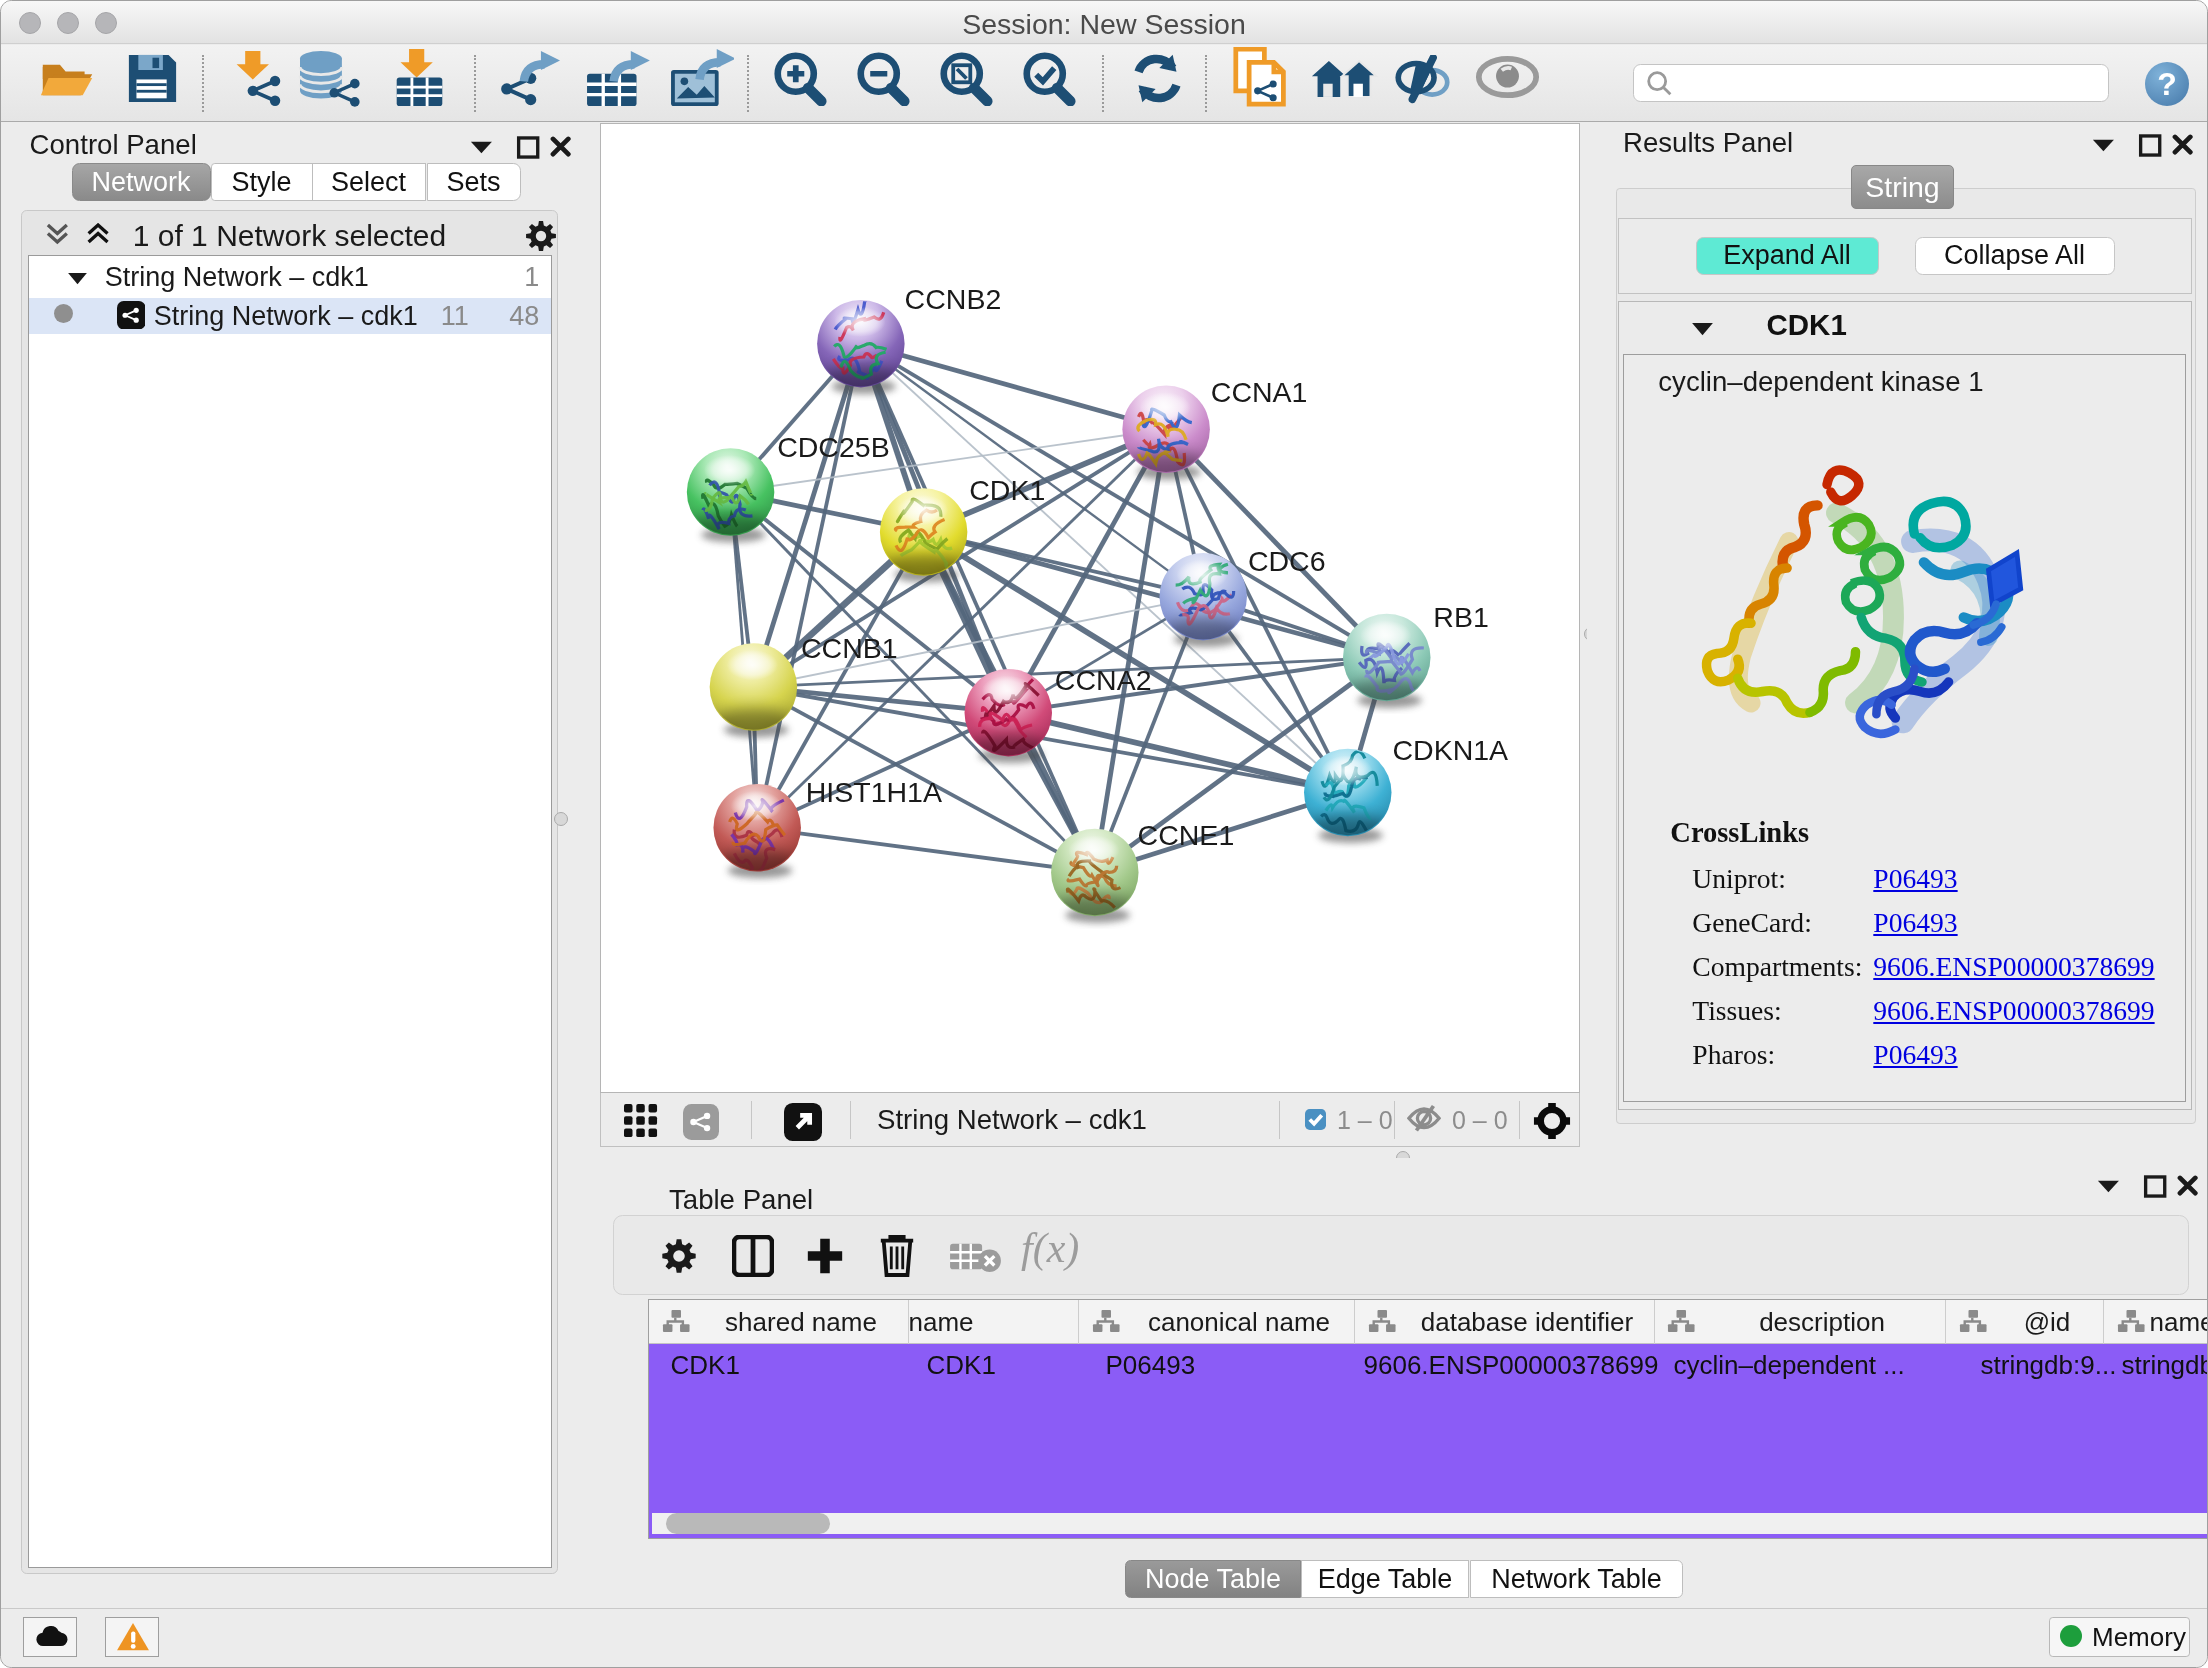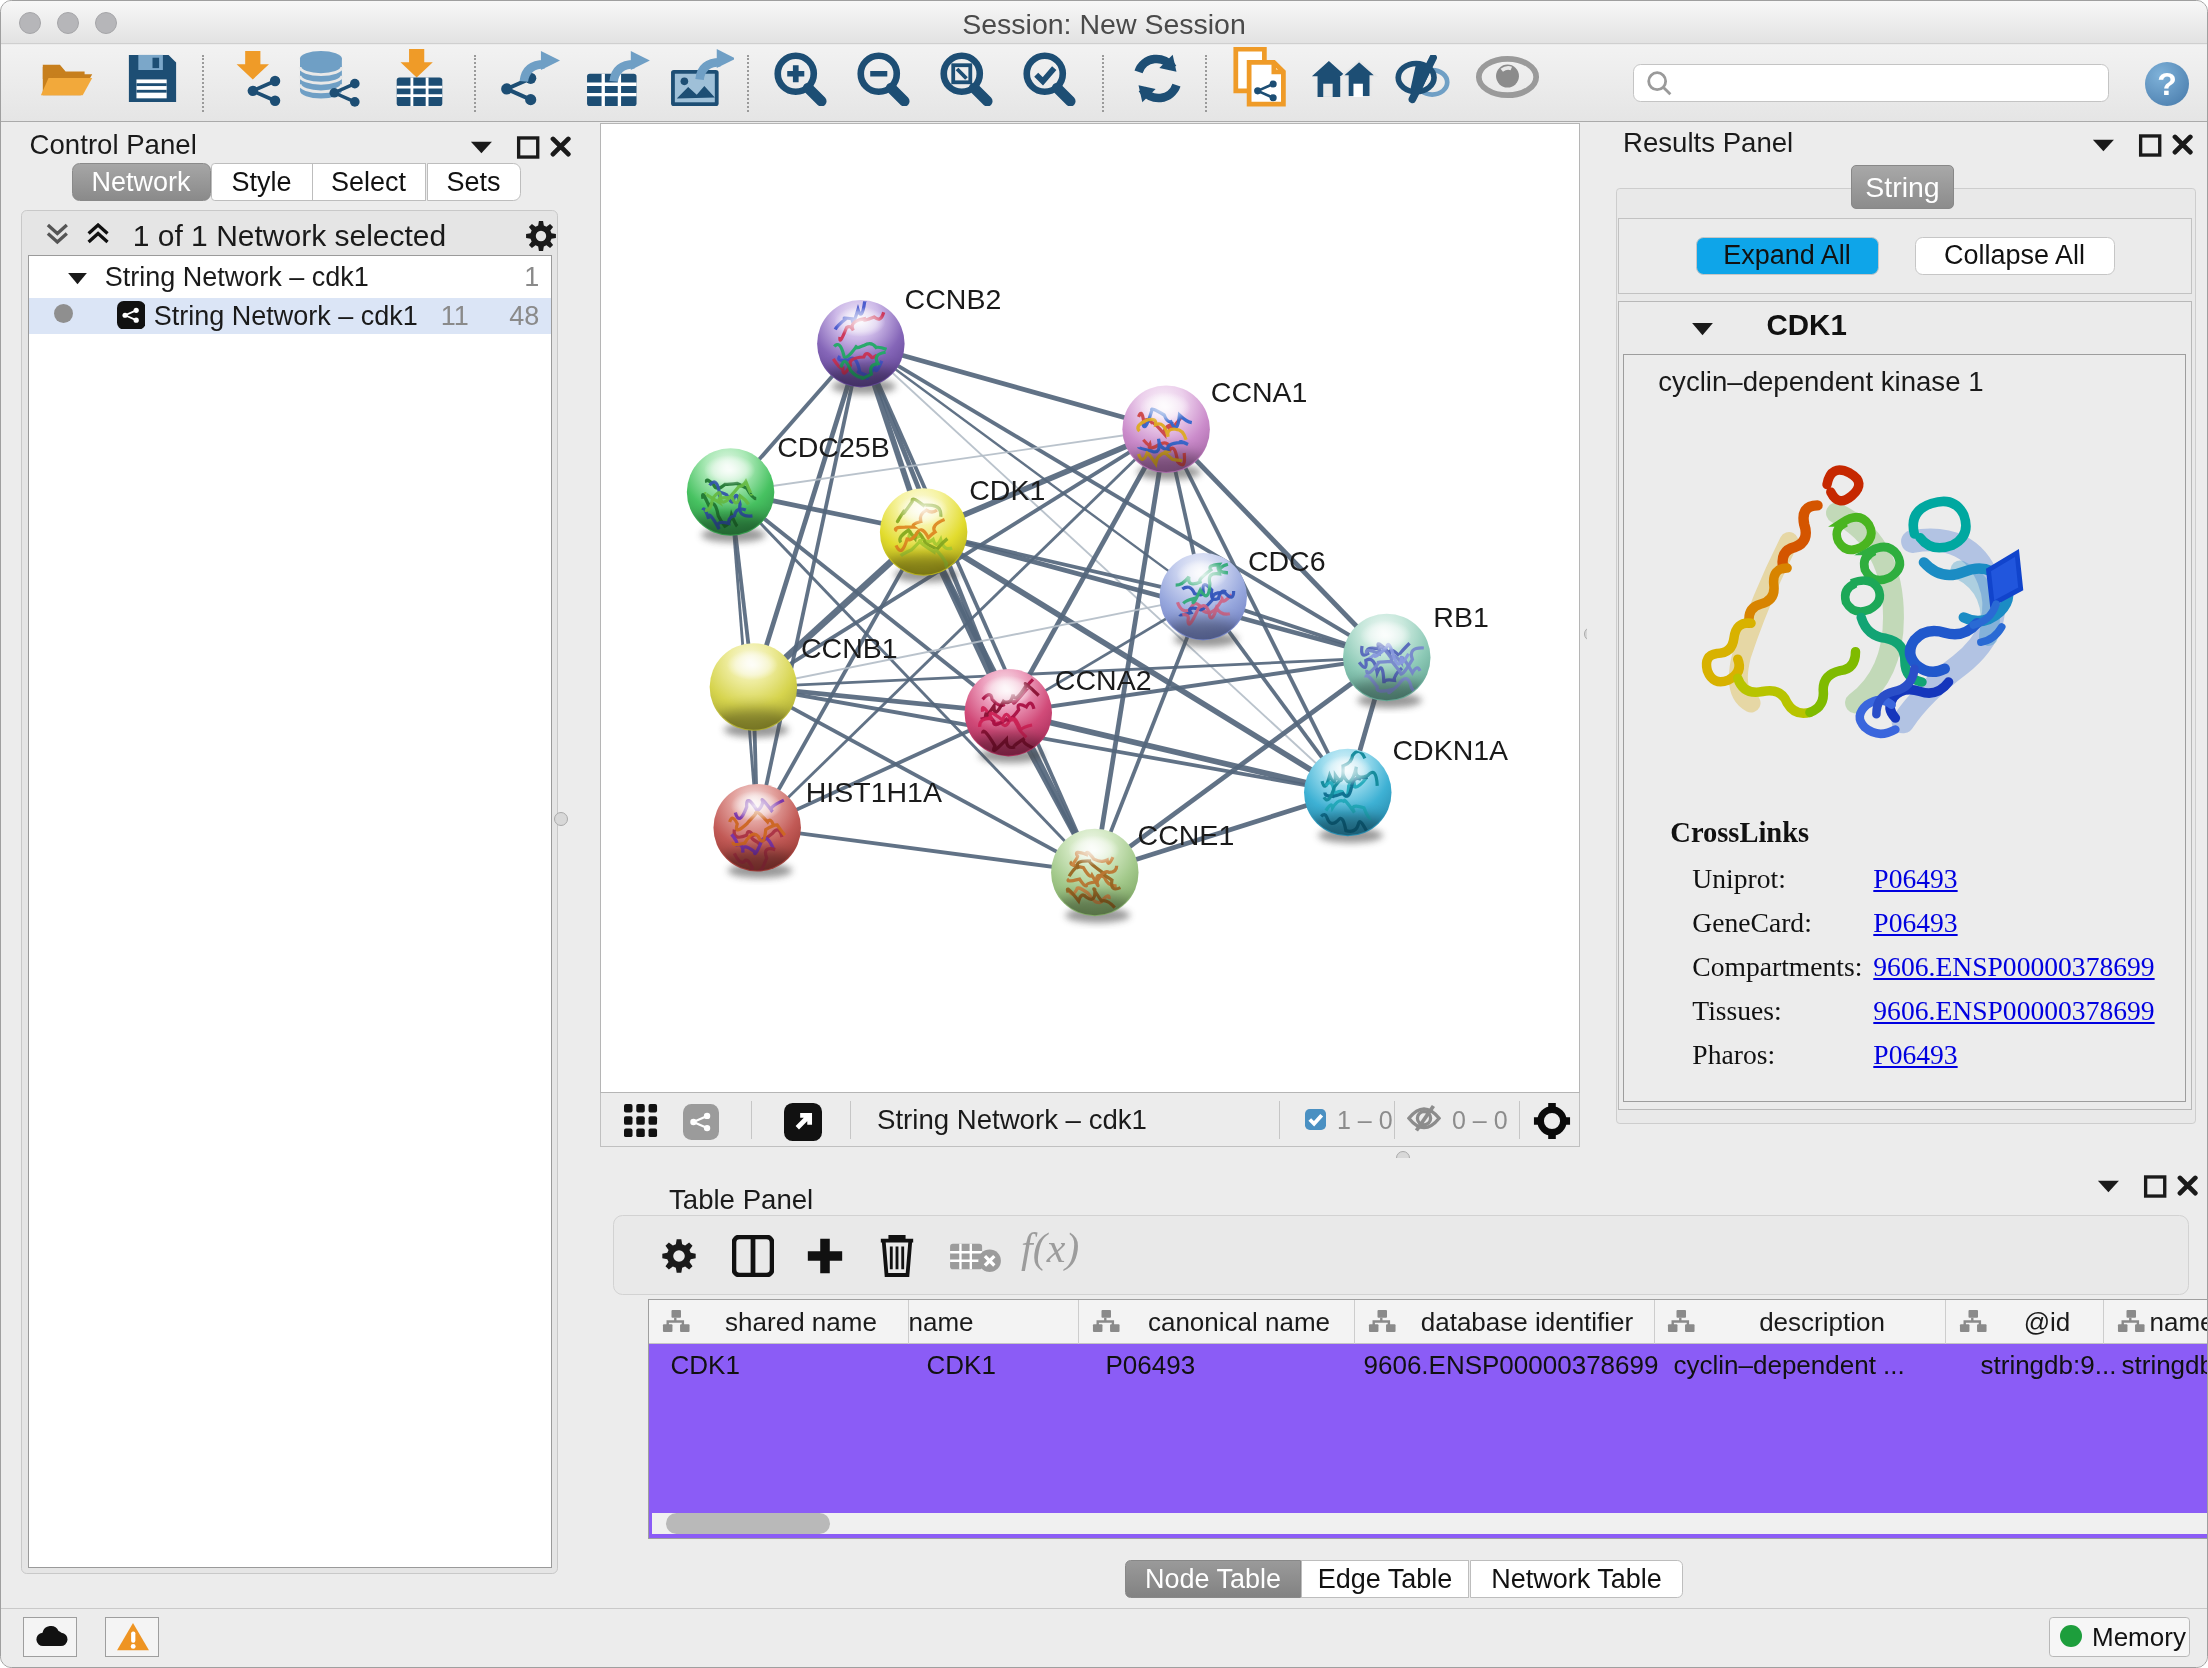--- a/index.html
+++ b/index.html
@@ -575,21 +575,21 @@
 <div style="position:absolute;left:1586px;top:122px;width:614px;height:1027px;background:#ececec;">
  <span class="panellabel" style="position:absolute;left:36px;top:3.8px;">Results Panel</span>
  <svg style="position:absolute;left:504px;top:11.4px;" width="105" height="23" viewBox="0 0 110 24">
    <path d="M2 6 l11 12 l11 -12 z" fill="#1a1a1a"></path>
    <rect x="52" y="2" width="20" height="20" fill="none" stroke="#1a1a1a" stroke-width="3.5"></rect>
    <path d="M88 3 l16 16 m0 -16 l-16 16" stroke="#1a1a1a" stroke-width="5" stroke-linecap="round"></path>
  </svg>
  <div style="position:absolute;left:264px;top:42px;width:103px;height:44px;border-radius:5px;z-index:3;background:linear-gradient(#a8a8a8,#8c8c8c);border:1px solid #888;color:#fff;font-size:28.5px;text-align:center;line-height:42px;">String</div>
  <div style="position:absolute;left:28.5px;top:65px;width:580px;height:936px;background:#e9e9e9;border:1.9px solid #cdcdcd;border-radius:3.8px;">
    <div style="position:absolute;left:1px;top:28.5px;width:574px;height:76px;border:1.9px solid #c2c2c2;background:#ebebeb;">
-     <div style="position:absolute;left:77px;top:18px;width:183px;height:38px;background:#0ea5e9;border:1.9px solid #c6c6c6;border-radius:7.6px;font-size:27px;text-align:center;line-height:35px;color:#111;">Expand All</div>
+     <div style="position:absolute;left:77px;top:18px;width:183px;height:38px;background:#5eead4;border:1.9px solid #c6c6c6;border-radius:7.6px;font-size:27px;text-align:center;line-height:35px;color:#111;">Expand All</div>
      <div style="position:absolute;left:296px;top:18px;width:200px;height:38px;background:#fff;border:1.9px solid #c6c6c6;border-radius:7.6px;font-size:27px;text-align:center;line-height:35px;color:#111;">Collapse All</div>
    </div>
    <div style="position:absolute;left:1px;top:112px;width:574px;height:809px;border:1.9px solid #b8b8b8;background:#ebebeb;">
      <svg style="position:absolute;left:72px;top:19px;" width="23" height="17" viewBox="0 0 24 18">
             <path d="M1 2 l11 13 l11 -13 z" fill="#1a1a1a"></path>
           </svg>
      <span style="position:absolute;left:148px;top:5.7px;font-size:29.5px;font-weight:bold;color:#111;">CDK1</span>
      <div style="position:absolute;left:4.8px;top:52px;width:563px;height:748px;border:1px solid #9d9d9d;background:#ececec;">
        <span style="position:absolute;left:34px;top:11.4px;font-size:27.6px;color:#1a1a1a;">cyclin–dependent kinase 1</span>
 

